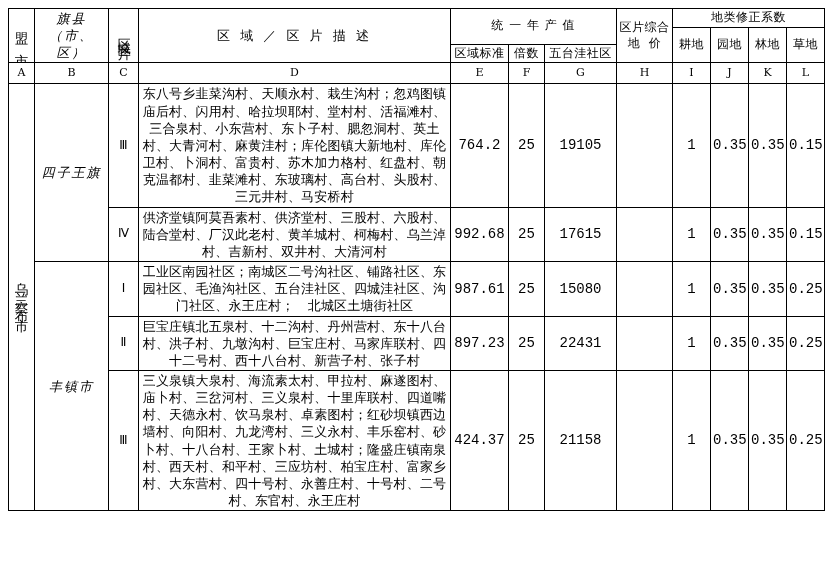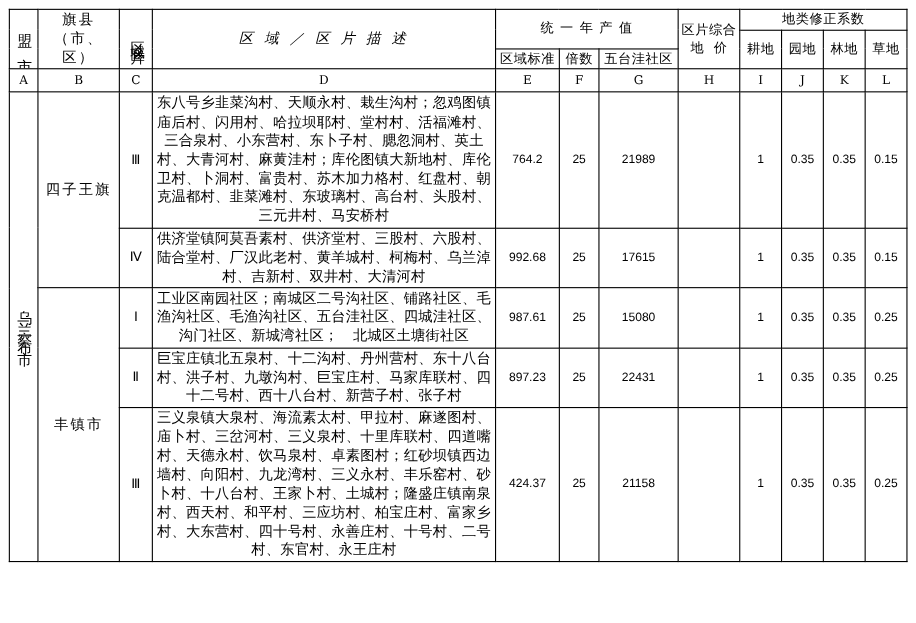--- a/index.html
+++ b/index.html
@@ -40,21 +40,20 @@
     font-size: 12px;
     letter-spacing: 1px;
   }
   .hdr-sub {
     font-size: 12px;
     letter-spacing: 0.5px;
   }
   .hdr-wide {
     font-size: 13px;
     letter-spacing: 3px;
-    font-style: italic;
   }
   .letter-row td {
     font-size: 11px;
     height: 18px;
     font-family: "DejaVu Serif", "Liberation Serif", serif;
   }
   .vert {
     writing-mode: vertical-rl;
     text-orientation: upright;
     letter-spacing: 3px;
@@ -69,36 +68,37 @@
     line-height: 1.1;
   }
   .cell-meng {
     font-size: 13.5px;
     width: 26px;
   }
   .cell-qixian {
     font-size: 13px;
     letter-spacing: 2px;
     width: 74px;
+    font-style: italic;
   }
   .cell-quyu {
     font-size: 13px;
     width: 30px;
   }
   .desc {
     text-align: left;
     font-size: 13px;
     line-height: 1.55;
     padding: 3px 4px 3px 5px;
     letter-spacing: 0.2px;
     margin-left: 12px;
   }
   .num {
-    font-family: Liberation Sans, sans-serif;
-    font-size: 11px;
+    font-family: Liberation Mono, monospace;
+    font-size: 14px;
   }
 </style>
 </head>
 <body>
 
 <div id="sheet">
   <table class="grid">
     <colgroup>
       <col style="width:26px">
       <col style="width:74px">
@@ -164,21 +164,21 @@
 
       <tr>
         <td rowspan="5" class="cell-meng">
           <span class="vert-wide">乌兰察布市</span>
         </td>
         <td rowspan="2" class="cell-qixian">四子王旗</td>
         <td>Ⅲ</td>
         <td class="desc">东八号乡韭菜沟村、天顺永村、栽生沟村；忽鸡图镇庙后村、闪用村、哈拉坝耶村、堂村村、活福滩村、三合泉村、小东营村、东卜子村、腮忽洞村、英土村、大青河村、麻黄洼村；库伦图镇大新地村、库伦卫村、卜洞村、富贵村、苏木加力格村、红盘村、朝克温都村、韭菜滩村、东玻璃村、高台村、头股村、三元井村、马安桥村</td>
         <td class="num">764.2</td>
         <td class="num">25</td>
-        <td class="num">21989</td>
+        <td class="num">19105</td>
         <td class="num"></td>
         <td class="num">1</td>
         <td class="num">0.35</td>
         <td class="num">0.35</td>
         <td class="num">0.15</td>
       </tr>
 
       <tr>
         <td>Ⅳ</td>
         <td class="desc">供济堂镇阿莫吾素村、供济堂村、三股村、六股村、陆合堂村、厂汉此老村、黄羊城村、柯梅村、乌兰淖村、吉新村、双井村、大清河村</td>
@@ -188,21 +188,21 @@
         <td class="num"></td>
         <td class="num">1</td>
         <td class="num">0.35</td>
         <td class="num">0.35</td>
         <td class="num">0.15</td>
       </tr>
 
       <tr>
         <td rowspan="3" class="cell-qixian">丰镇市</td>
         <td>Ⅰ</td>
-        <td class="desc">工业区南园社区；南城区二号沟社区、铺路社区、毛渔沟社区、毛渔沟社区、五台洼社区、四城洼社区、沟门社区、新城湾社区；　北城区土塘街社区</td>
+        <td class="desc">工业区南园社区；南城区二号沟社区、铺路社区、东园社区、毛渔沟社区、五台洼社区、四城洼社区、沟门社区、永王庄村；　北城区土塘街社区</td>
         <td class="num">987.61</td>
         <td class="num">25</td>
         <td class="num">15080</td>
         <td class="num"></td>
         <td class="num">1</td>
         <td class="num">0.35</td>
         <td class="num">0.35</td>
         <td class="num">0.25</td>
       </tr>
 

